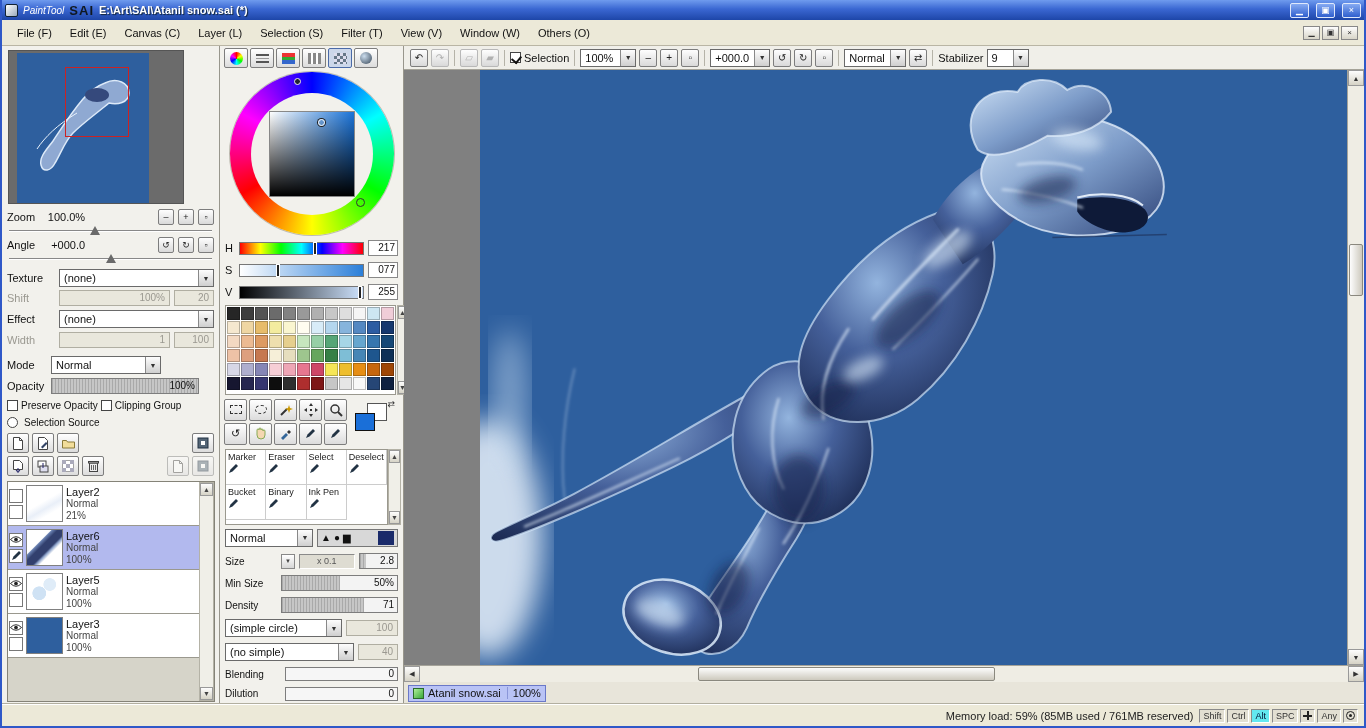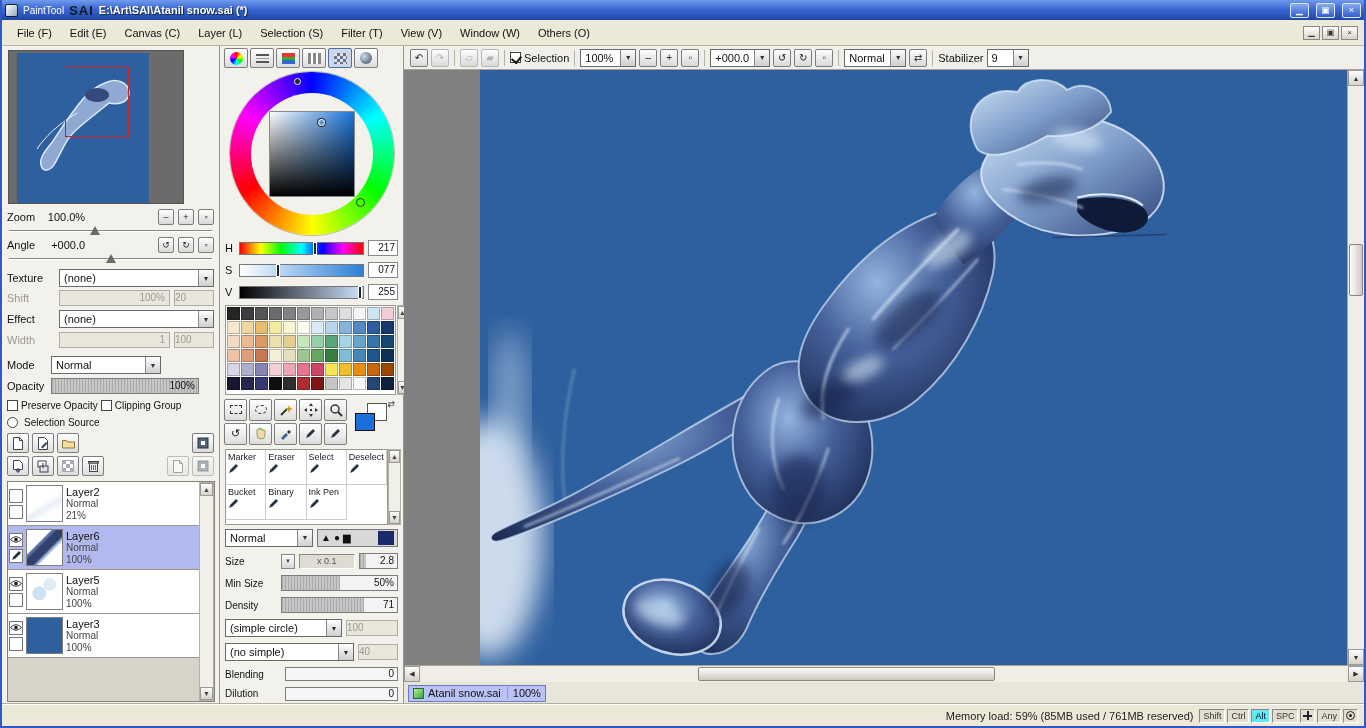--- a/index.html
+++ b/index.html
@@ -3,21 +3,21 @@
 <meta charset="utf-8">
 <style>
   *{margin:0;padding:0;box-sizing:border-box;font-family:"Liberation Sans",sans-serif;}
   html,body{width:1366px;height:728px;overflow:hidden;}
   body{background:#ece9d8;font-size:11px;color:#111;}
   #app{position:relative;width:1366px;height:728px;border:2px solid #2f58c8;border-top:none;display:flex;flex-direction:column;}
 
   
   #titlebar{height:20px;flex:0 0 20px;background:linear-gradient(180deg,#6f9bee 0%,#3a67d2 45%,#1e46a8 100%);display:flex;align-items:center;padding:0 3px;gap:5px;color:#fff;}
   #app-icon{width:13px;height:13px;background:linear-gradient(135deg,#fff,#9ab);border:1px solid #123;border-radius:2px;}
-  #logo-paint{font-size:10px;color:#fff;}
+  #logo-paint{font-style:italic;font-size:10px;color:#fff;}
   #logo-sai{font-weight:bold;font-size:13px;color:#101820;letter-spacing:1px;}
   #title-text{font-weight:bold;font-size:11px;text-shadow:1px 1px 1px #123;}
   #title-spacer{flex:1;}
   .win-btn{width:19px;height:15px;border:1px solid #dfe8fb;border-radius:2px;background:linear-gradient(180deg,#86aaf2,#2f5fce);color:#fff;font-size:9px;line-height:12px;text-align:center;margin-left:2px;}
 
   
   #menubar{height:26px;flex:0 0 26px;background:#ece9d8;border-bottom:1px solid #b9b5a4;display:flex;align-items:center;padding:0 6px;}
   .menu-item{padding:4px 9px;cursor:default;}
   #menubar-spacer{flex:1;}
   .mdi-btn{width:17px;height:14px;border:1px solid #888;background:linear-gradient(180deg,#fdfdfd,#d8d5c8);font-size:8px;line-height:12px;text-align:center;margin-left:2px;color:#333;}
@@ -50,21 +50,21 @@
   #nav-doc{position:absolute;left:8px;top:2px;width:132px;height:150px;background:#2e5f9e;}
   #nav-viewport{position:absolute;left:48px;top:14px;width:64px;height:70px;border:1px solid #cc2222;}
   .nav-slider-row{height:18px;}
   .nav-track{flex:1;height:12px;position:relative;}
   .nav-track:before{content:"";position:absolute;left:2px;right:2px;top:5px;border-top:1px solid #888;border-bottom:1px solid #fff;}
   .nav-thumbtri{position:absolute;top:1px;width:0;height:0;border-left:5px solid transparent;border-right:5px solid transparent;border-bottom:9px solid #6a6a6a;}
   .nav-val{width:46px;text-align:right;}
   .grp{margin-top:4px;}
   .graybar{position:relative;height:16px;border:1px solid #b0aea2;background:#e9e7dc;color:#9a9890;}
   .graybar .sval{position:absolute;right:4px;top:1px;font-size:10px;}
-  .graybox{width:40px;height:16px;border:1px solid #b0aea2;background:#e9e7dc;color:#9a9890;text-align:left;padding:1px 4px 0 0;font-size:10px;}
+  .graybox{width:40px;height:16px;border:1px solid #b0aea2;background:#e9e7dc;color:#9a9890;text-align:right;padding:1px 4px 0 0;font-size:10px;}
 
   #layer-toolbar{padding:3px 5px;display:flex;flex-direction:column;gap:3px;}
   .lt-row{display:flex;gap:3px;align-items:center;}
   .lt-btn{width:22px;height:20px;border:1px solid #7d7d7d;background:linear-gradient(180deg,#fff,#dcdcdc);display:flex;align-items:center;justify-content:center;border-radius:2px;}
   .lt-btn.dis{opacity:.45;}
   .lt-gap{flex:1;}
 
   #layer-list{flex:1;margin:2px 4px 2px 5px;border:1px solid #858378;background:#d6d4c9;overflow:hidden;position:relative;display:flex;}
   #layer-rows{flex:1;display:flex;flex-direction:column;}
   .layer-row{height:44px;background:#fff;border-bottom:1px solid #9a988e;display:flex;align-items:center;gap:3px;padding:2px 2px 2px 1px;}

